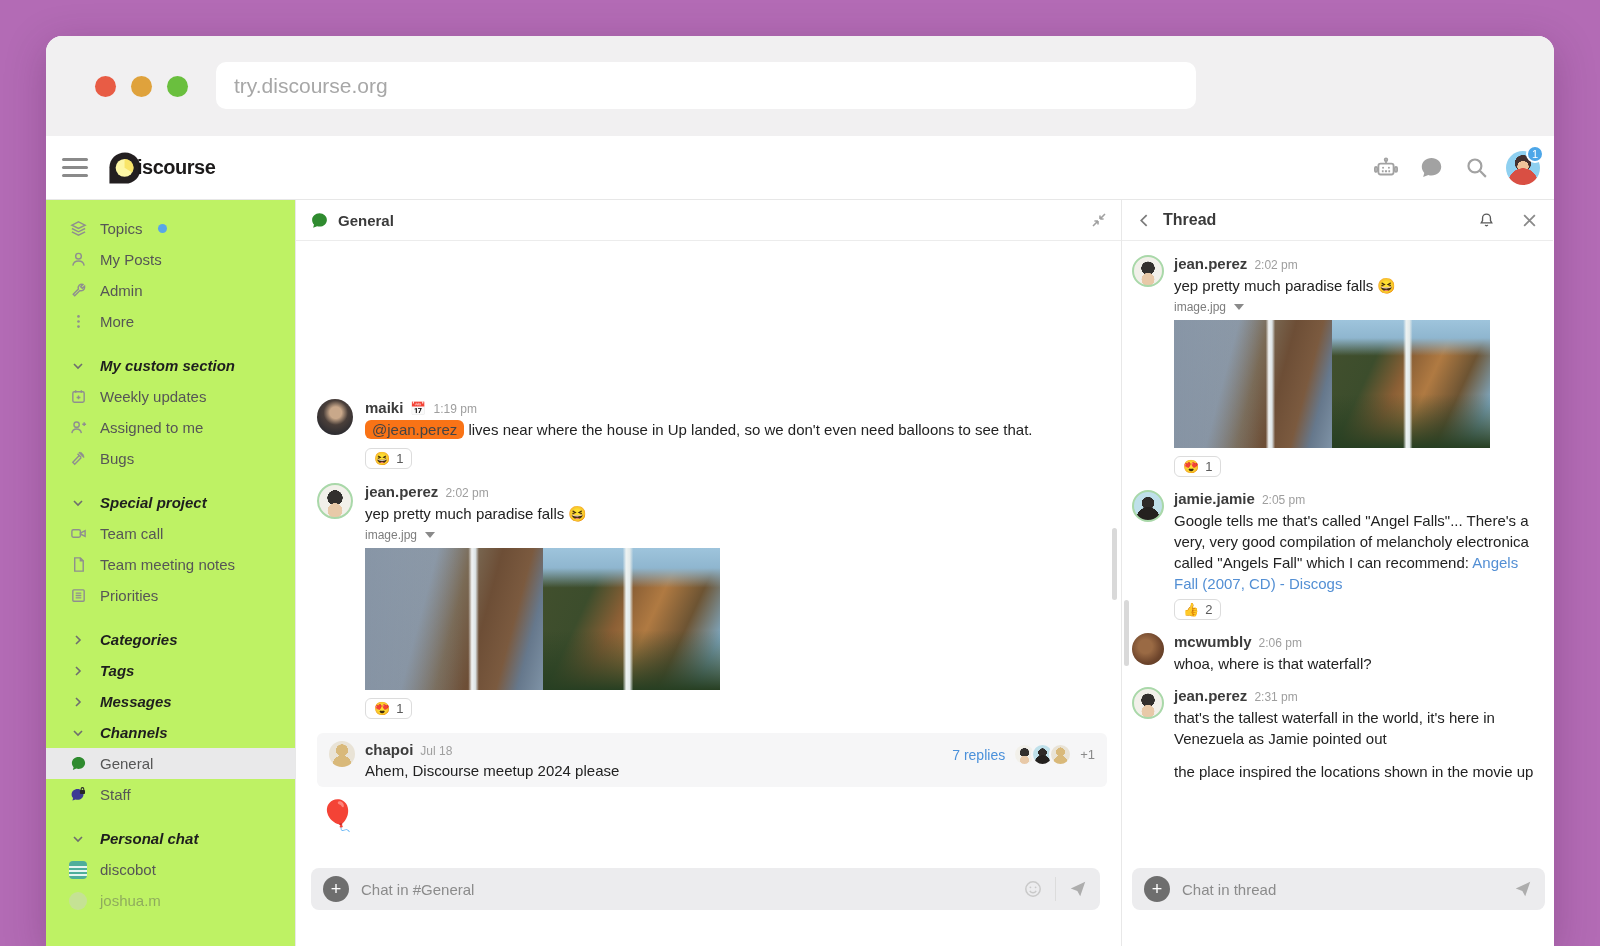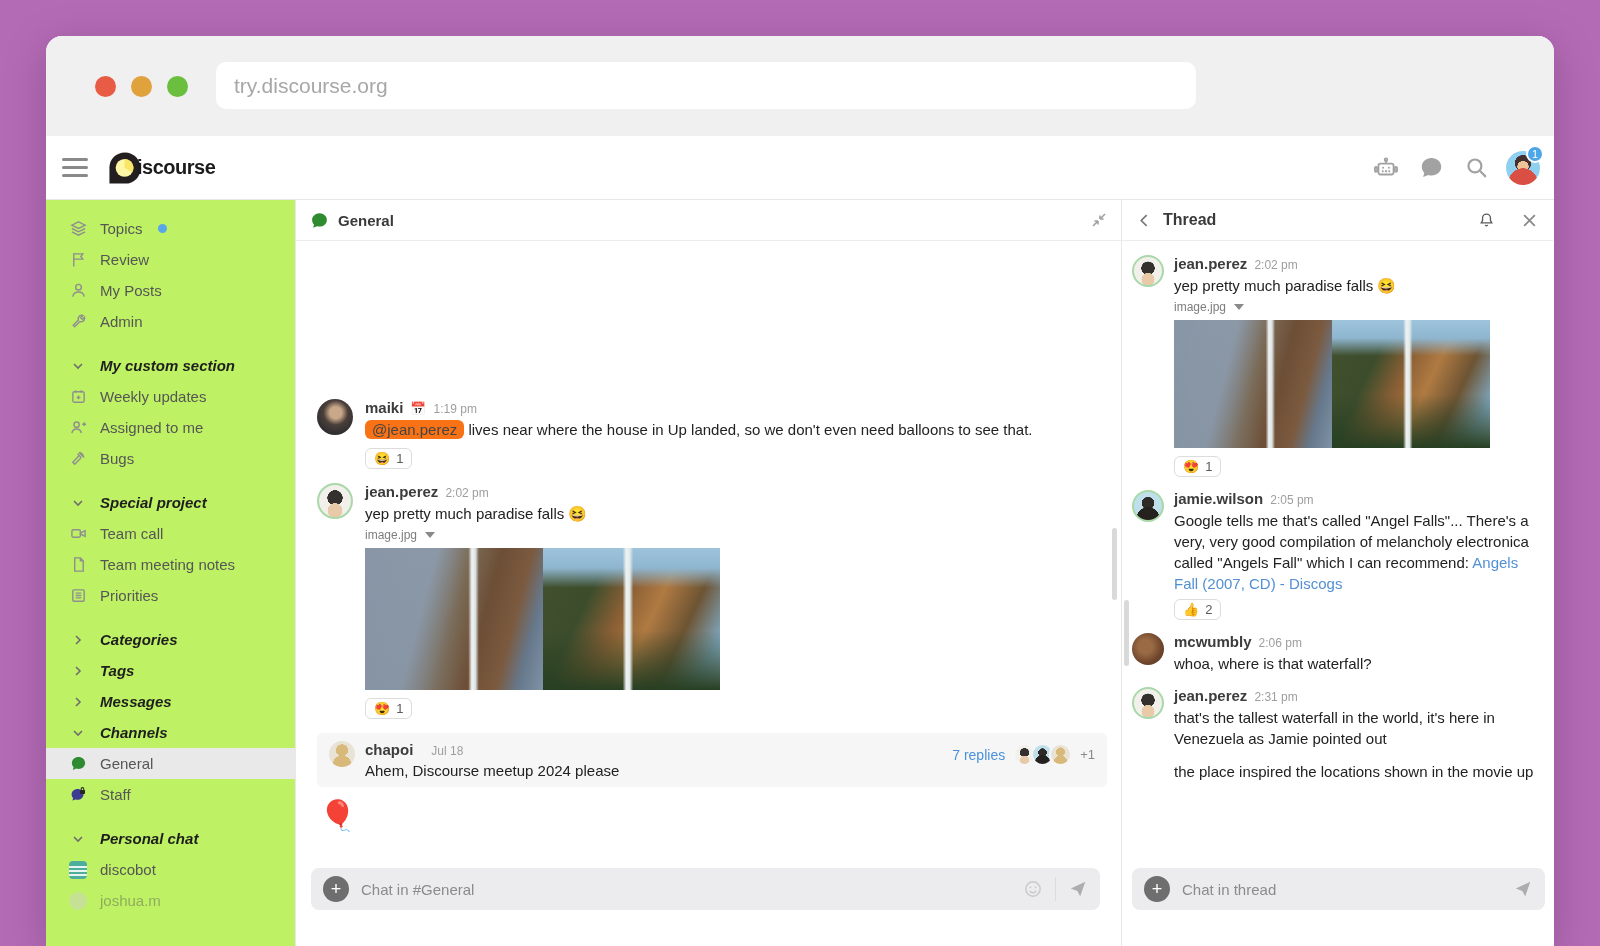--- a/index.html
+++ b/index.html
@@ -101,21 +101,21 @@
       linear-gradient(to right, rgba(255,255,255,0) 45%, #eef3f2 47%, #e3eaea 49%, rgba(255,255,255,0) 51%),
       linear-gradient(to bottom, #9ec4dc 0%, #8fb6cf 14%, rgba(0,0,0,0) 28%),
       linear-gradient(to top, #273f22 0%, rgba(0,0,0,0) 42%),
       linear-gradient(115deg, #43502e 0%, #3c4d2c 28%, #8a5f35 44%, #b07a42 58%, #6d5433 74%, #7fa7bf 90%, #a9cbdd 100%); }
 
   
   .tsum { margin:10px 14px 0 21px; background:#f6f6f7; border-radius:6px; padding:8px 12px;
           display:flex; gap:10px; align-items:flex-start; cursor:pointer; }
   .tsum .avatar { width:26px; height:26px; }
   .tsum-body { flex:1; }
-  .tsum-head { display:flex; align-items:baseline; gap:18px; }
+  .tsum-head { display:flex; align-items:baseline; gap:7px; }
   .tsum-text { font-size:15px; color:#222; margin-top:4px; }
   .tsum-right { display:flex; align-items:center; gap:8px; margin-top:2px; }
   .replies { color:#4a90da; font-size:14px; }
   .rep-avs { display:flex; }
   .rep-avs span { width:23px; height:23px; border-radius:50%; border:2px solid #f6f6f7; margin-left:-5px; }
   .rep-avs span:first-child { margin-left:0; }
   .overflow { font-size:13px; color:#8a8a8a; }
 
   .balloon { font-size:30px; margin:14px 0 0 23px; line-height:1; }
 
@@ -213,42 +213,43 @@
               <path d="M2 9l7 3.5L16 9"></path>
               <path d="M2 12.5 9 16l7-3.5"></path>
             </svg>
         </span>
         <span>Topics</span>
         <span class="dot"></span>
       </div>
       <div class="srow">
         <span class="sicon">
           <svg width="17" height="17" viewBox="0 0 18 18" fill="none" stroke="#8f8f8f" stroke-width="1.5">
-              <path d="M4 16.5V2.5"></path>
-              <path d="M4 3h9.5l-2 2.8 2 2.8H4"></path>
-            </svg>
-        </span>
-        <span>Review</span>
-      </div>
-      <div class="srow">
-        <span class="sicon">
-          <svg width="17" height="17" viewBox="0 0 18 18" fill="none" stroke="#8f8f8f" stroke-width="1.5">
               <circle cx="9" cy="5.5" r="3"></circle>
               <path d="M3 15.5c.5-3.5 2.5-5 6-5s5.5 1.5 6 5"></path>
             </svg>
         </span>
         <span>My Posts</span>
       </div>
       <div class="srow">
         <span class="sicon">
           <svg width="17" height="17" viewBox="0 0 18 18" fill="none" stroke="#8f8f8f" stroke-width="1.5">
               <path d="M15.5 5.5a3.8 3.8 0 0 1-5 3.6L5 14.6 3.4 13l5.5-5.5a3.8 3.8 0 0 1 4.8-4.9L11.3 5l1.7 1.7 2.4-2.3z"></path>
             </svg>
         </span>
         <span>Admin</span>
+      </div>
+      <div class="srow">
+        <span class="sicon">
+          <svg width="17" height="17" viewBox="0 0 18 18" fill="#8f8f8f">
+              <circle cx="9" cy="3.6" r="1.4"></circle>
+              <circle cx="9" cy="9" r="1.4"></circle>
+              <circle cx="9" cy="14.4" r="1.4"></circle>
+            </svg>
+        </span>
+        <span>More</span>
       </div>
 
       <div class="srow section">
         <span class="sicon">
           <svg width="12" height="12" viewBox="0 0 12 12" fill="none" stroke="#6e6e6e" stroke-width="1.6">
               <path d="M2 4l4 4 4-4"></path>
             </svg>
         </span>
         <span>My custom section</span>
       </div>
@@ -538,21 +539,21 @@
             <span>😍</span>
             <span>1</span>
           </div>
         </div>
       </div>
 
       <div class="tmsg">
         <div class="avatar sm av-jamie"></div>
         <div>
           <div class="mhead">
-            <span class="mname">jamie.wilson</span>
+            <span class="mname">jamie.jamie</span>
             <span class="mtime">2:05 pm</span>
           </div>
           <div class="mtext">
             <span>Google tells me that's called "Angel Falls"... There's a very, very good compilation of melancholy electronica called "Angels Fall" which I can recommend: </span><span class="link">Angels Fall (2007, CD) - Discogs</span>
           </div>
           <div class="reaction" style="margin-top:5px;">
             <span>👍</span>
             <span>2</span>
           </div>
         </div>

